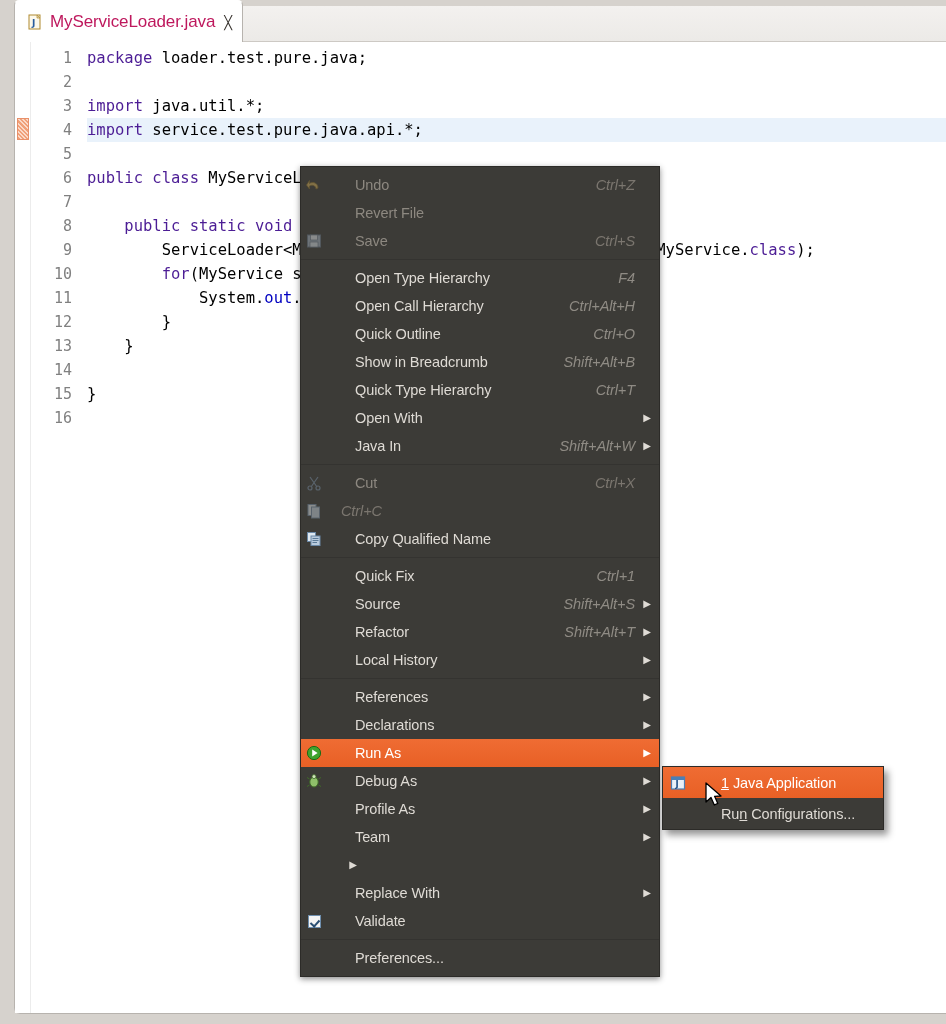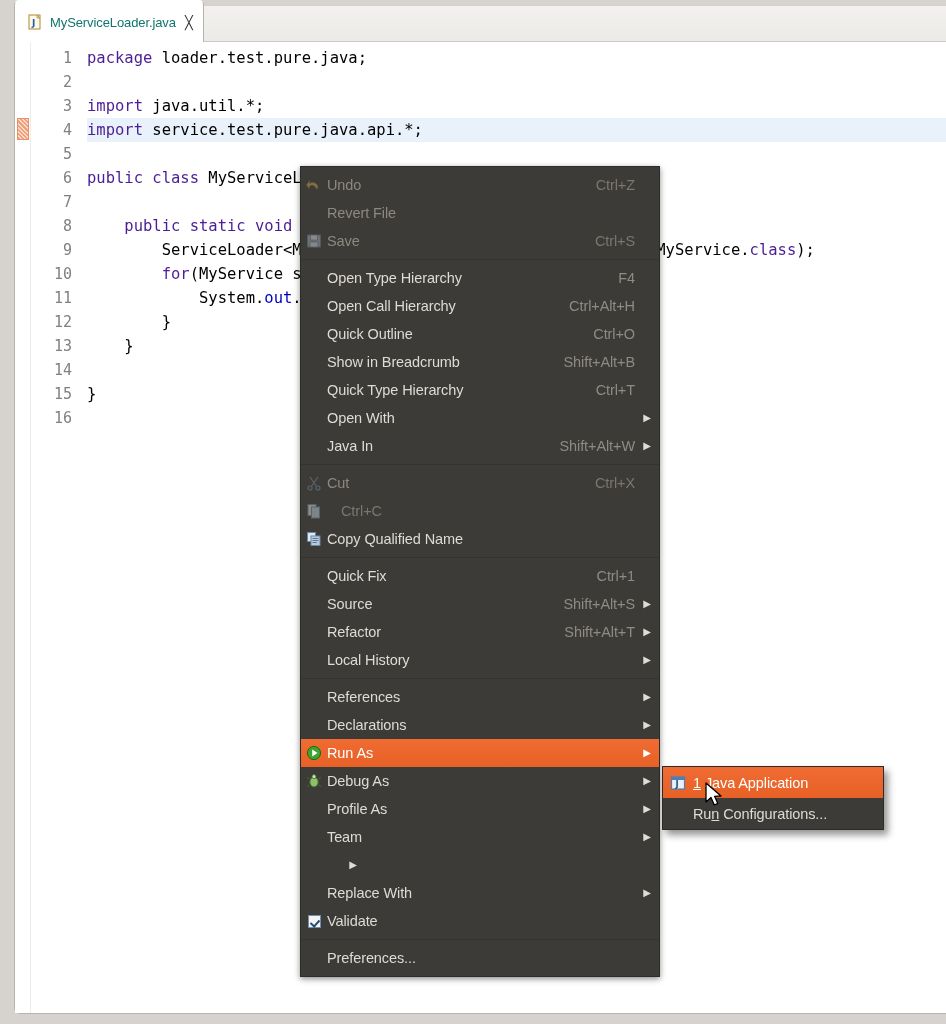--- a/index.html
+++ b/index.html
@@ -52,22 +52,22 @@
     border-radius: 5px 5px 0 0;
   }
   .tab-icon {
     width: 16px; height: 16px;
     margin-right: 7px;
     position: relative;
     flex: none;
   }
   .tab-icon svg { display: block; }
   .tab-label {
-    font-size: 13px;
-    color: #0f766e;
+    font-size: 17px;
+    color: #be185d;
     white-space: nowrap;
     letter-spacing: -0.1px;
   }
   .tab-close {
     margin-left: 9px;
     font-size: 13px;
     color: #35302b;
     font-family: "DejaVu Sans", sans-serif;
     line-height: 1;
   }
@@ -173,26 +173,28 @@
     width: 26px;
     flex: none;
     display: flex;
     align-items: center;
     justify-content: center;
   }
   .mi-label {
     flex: 1;
     white-space: nowrap;
     letter-spacing: -0.1px;
+    margin-left: 28px;
   }
   .mi-accel {
     color: #8f8b84;
     margin-left: 14px;
     white-space: nowrap;
     letter-spacing: -0.1px;
+    font-style: italic;
   }
   .mi-arrow {
     width: 16px;
     flex: none;
     text-align: right;
     color: #dfdbd5;
     font-size: 10px;
     line-height: 1;
   }
   .mi.disabled .mi-label { color: #8d8880; }

